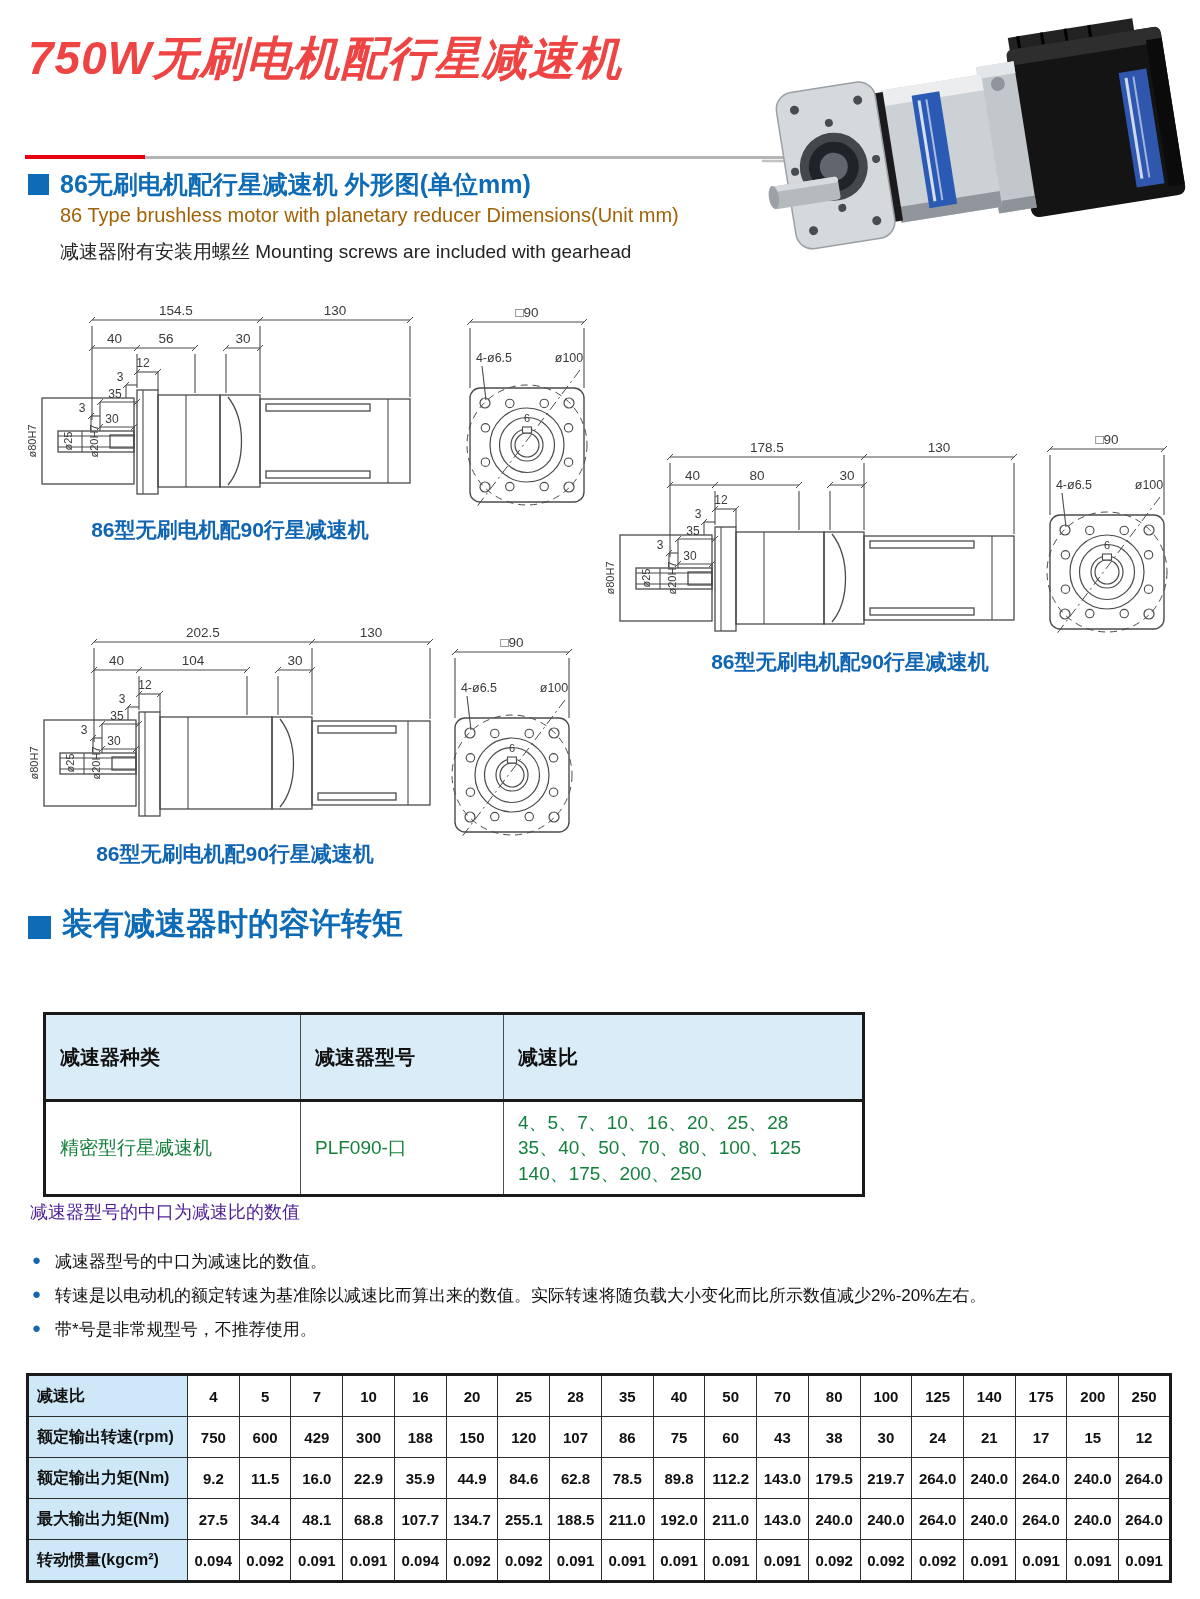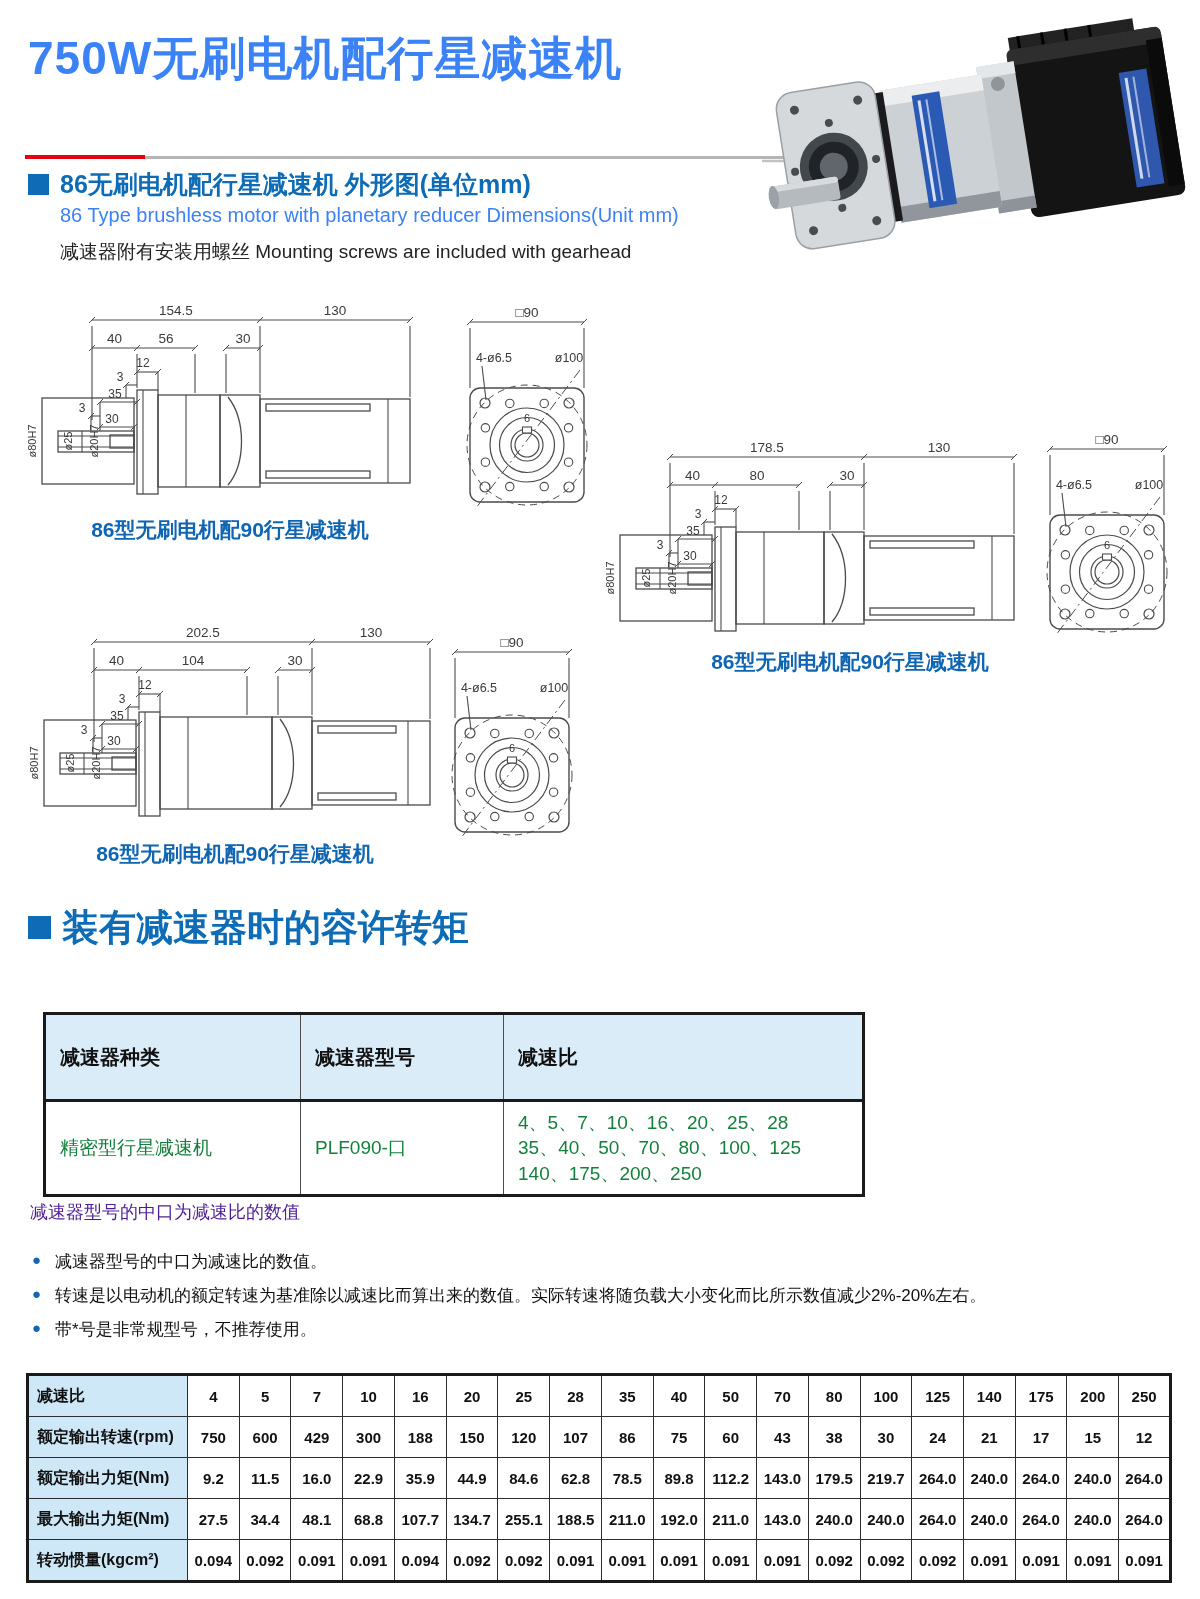--- a/index.html
+++ b/index.html
@@ -3,31 +3,31 @@
 <meta charset="utf-8">
 <style>
   html,body{margin:0;padding:0;background:#ffffff;}
   .page{
     position:relative;width:1200px;height:1599px;background:#ffffff;
     font-family:"Liberation Sans","DejaVu Sans",sans-serif;overflow:hidden;
   }
   .abs{position:absolute;}
 
   
-  .title-cn{left:28px;top:28px;font-size:46px;font-weight:bold;color:#3b82f6;letter-spacing:1px;white-space:nowrap;}
+  .title-cn{left:28px;top:28px;font-size:46px;font-weight:bold;color:#ef4444;letter-spacing:1px;white-space:nowrap;font-style:italic;}
   .title-en{left:28px;top:98px;font-size:31px;font-weight:600;color:#39393b;white-space:nowrap;}
   .rule-red{left:25px;top:155px;width:120px;height:4px;background:#e60012;}
   .rule-gray{left:145px;top:156px;width:642px;height:2.5px;background:#b5b5b5;}
 
   
   .sq{width:21px;height:21px;background:#0d6cb5;}
   .sec1-head{left:60px;top:168px;font-size:25px;font-weight:bold;color:#0d6cb5;white-space:nowrap;}
-  .sec1-en{left:60px;top:204px;font-size:20px;font-weight:500;color:#3b82f6;white-space:nowrap;}
+  .sec1-en{left:60px;top:204px;font-size:20px;font-weight:500;color:#a16207;white-space:nowrap;}
   .sec1-note{left:60px;top:239px;font-size:19px;color:#232323;white-space:nowrap;}
-  .sec2-head{left:62px;top:903px;font-size:37px;font-weight:bold;color:#0d6cb5;white-space:nowrap;}
+  .sec2-head{left:62px;top:903px;font-size:31px;font-weight:bold;color:#0d6cb5;white-space:nowrap;}
   .sec2-en{left:64px;top:950px;font-size:23px;font-weight:500;color:#3a3a3c;white-space:nowrap;}
 
   .caption{font-size:21px;font-weight:bold;color:#1065b3;text-align:center;white-space:nowrap;}
 
   
   .rtable{left:43px;top:1012px;width:822px;border-collapse:collapse;table-layout:fixed;}
   .rtable td{border:1.5px solid #4d4d4d;padding:0 14px;vertical-align:middle;}
   .rtable .hd{background:#d9ecf8;font-weight:bold;font-size:20px;color:#111;height:84px;}
   .rtable .bd{background:#ffffff;font-size:19px;color:#15803d;height:92px;}
   .rtable{border:3px solid #1a1a1a;}

